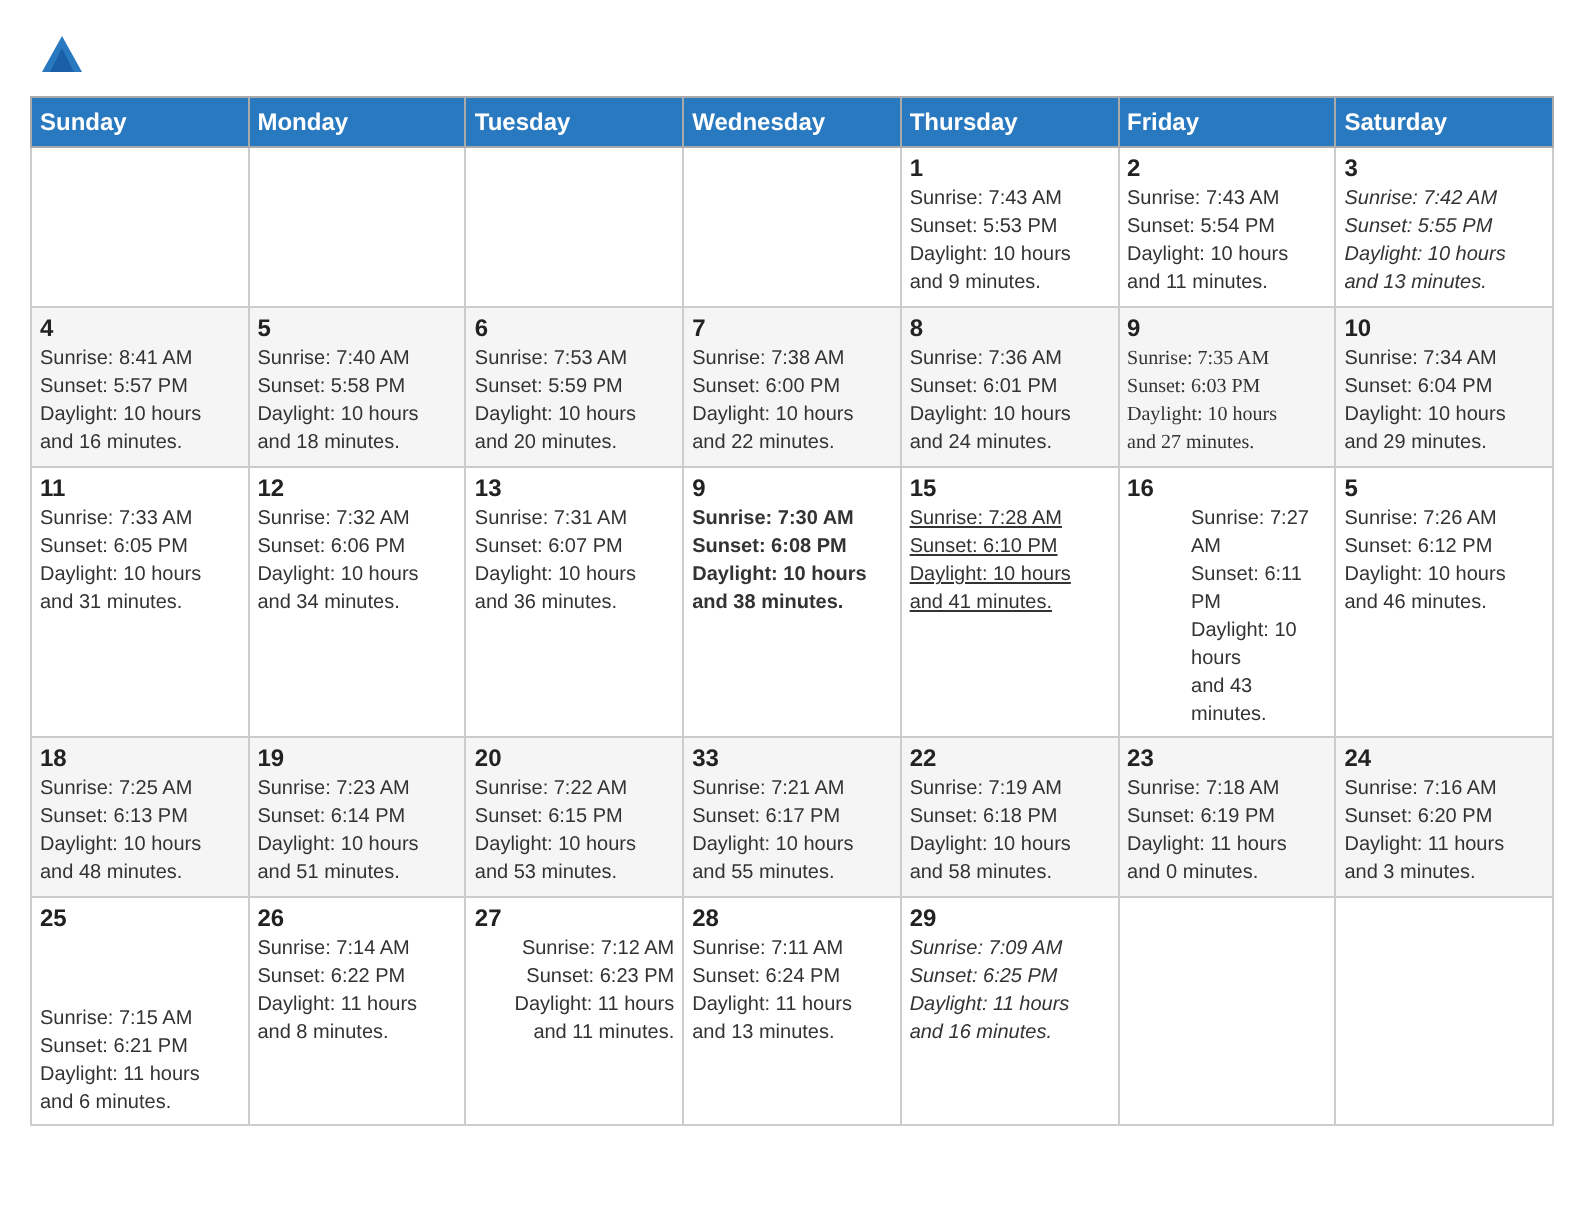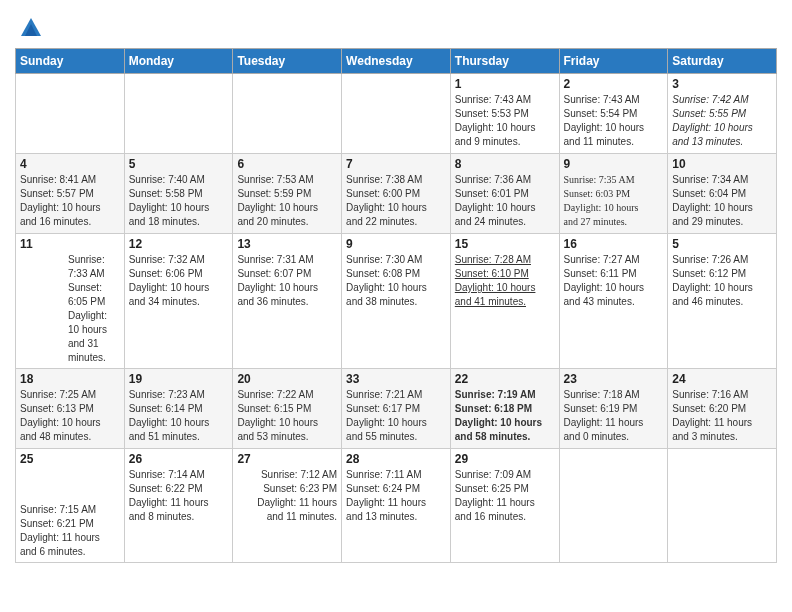--- a/index.html
+++ b/index.html
@@ -195,56 +195,56 @@
           <span class="day-num">10</span>
           <div class="day-info" style="white-space: pre-line;">Sunrise: 7:34 AM
 Sunset: 6:04 PM
 Daylight: 10 hours
 and 29 minutes.</div>
         </td>
       </tr>
       <tr>
         <td>
           <span class="day-num">11</span>
-          <div class="day-info" style="white-space: pre-line; margin-left: 48px;">Sunrise: 7:33 AM
+          <div class="day-info" style="white-space: pre-line;">Sunrise: 7:33 AM
 Sunset: 6:05 PM
 Daylight: 10 hours
 and 31 minutes.</div>
         </td>
         <td>
           <span class="day-num">12</span>
           <div class="day-info" style="white-space: pre-line;">Sunrise: 7:32 AM
 Sunset: 6:06 PM
 Daylight: 10 hours
 and 34 minutes.</div>
         </td>
         <td>
           <span class="day-num">13</span>
           <div class="day-info" style="white-space: pre-line;">Sunrise: 7:31 AM
 Sunset: 6:07 PM
 Daylight: 10 hours
 and 36 minutes.</div>
         </td>
         <td>
           <span class="day-num">9</span>
-          <div class="day-info" style="white-space: pre-line;">Sunrise: 7:30 AM
+          <div class="day-info" style="white-space: pre-line; font-weight: bold;">Sunrise: 7:30 AM
 Sunset: 6:08 PM
 Daylight: 10 hours
 and 38 minutes.</div>
         </td>
         <td>
           <span class="day-num">15</span>
           <div class="day-info" style="white-space: pre-line; text-decoration: underline;">Sunrise: 7:28 AM
 Sunset: 6:10 PM
 Daylight: 10 hours
 and 41 minutes.</div>
         </td>
         <td>
           <span class="day-num">16</span>
-          <div class="day-info" style="white-space: pre-line;">Sunrise: 7:27 AM
+          <div class="day-info" style="white-space: pre-line; margin-left: 32px;">Sunrise: 7:27 AM
 Sunset: 6:11 PM
 Daylight: 10 hours
 and 43 minutes.</div>
         </td>
         <td>
           <span class="day-num">5</span>
           <div class="day-info" style="white-space: pre-line;">Sunrise: 7:26 AM
 Sunset: 6:12 PM
 Daylight: 10 hours
 and 46 minutes.</div>
@@ -274,21 +274,21 @@
         </td>
         <td>
           <span class="day-num">33</span>
           <div class="day-info" style="white-space: pre-line;">Sunrise: 7:21 AM
 Sunset: 6:17 PM
 Daylight: 10 hours
 and 55 minutes.</div>
         </td>
         <td>
           <span class="day-num">22</span>
-          <div class="day-info" style="white-space: pre-line; font-weight: bold;">Sunrise: 7:19 AM
+          <div class="day-info" style="white-space: pre-line;">Sunrise: 7:19 AM
 Sunset: 6:18 PM
 Daylight: 10 hours
 and 58 minutes.</div>
         </td>
         <td>
           <span class="day-num">23</span>
           <div class="day-info" style="white-space: pre-line;">Sunrise: 7:18 AM
 Sunset: 6:19 PM
 Daylight: 11 hours
 and 0 minutes.</div>
@@ -325,21 +325,21 @@
         </td>
         <td>
           <span class="day-num">28</span>
           <div class="day-info" style="white-space: pre-line;">Sunrise: 7:11 AM
 Sunset: 6:24 PM
 Daylight: 11 hours
 and 13 minutes.</div>
         </td>
         <td>
           <span class="day-num">29</span>
-          <div class="day-info" style="white-space: pre-line;">Sunrise: 7:09 AM
+          <div class="day-info" style="white-space: pre-line; font-style: italic;">Sunrise: 7:09 AM
 Sunset: 6:25 PM
 Daylight: 11 hours
 and 16 minutes.</div>
         </td>
         <td class="empty"></td>
         <td class="empty"></td>
       </tr>
     </tbody>
 </table>
 

